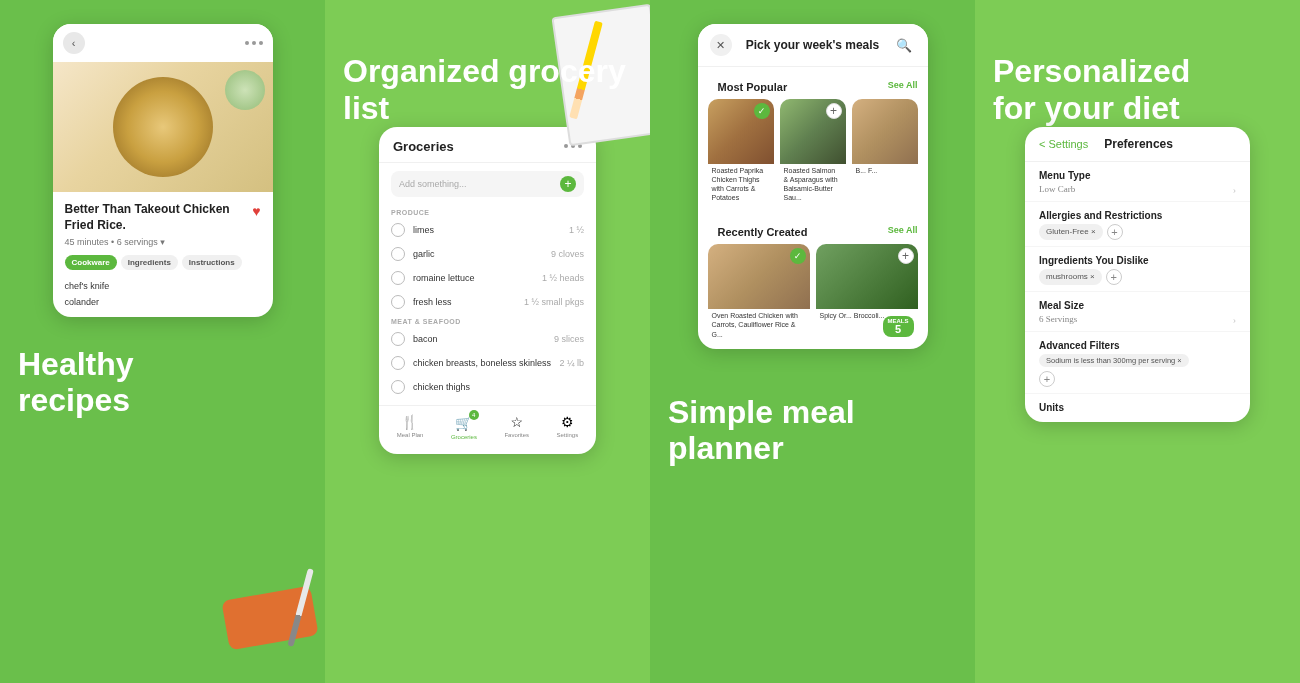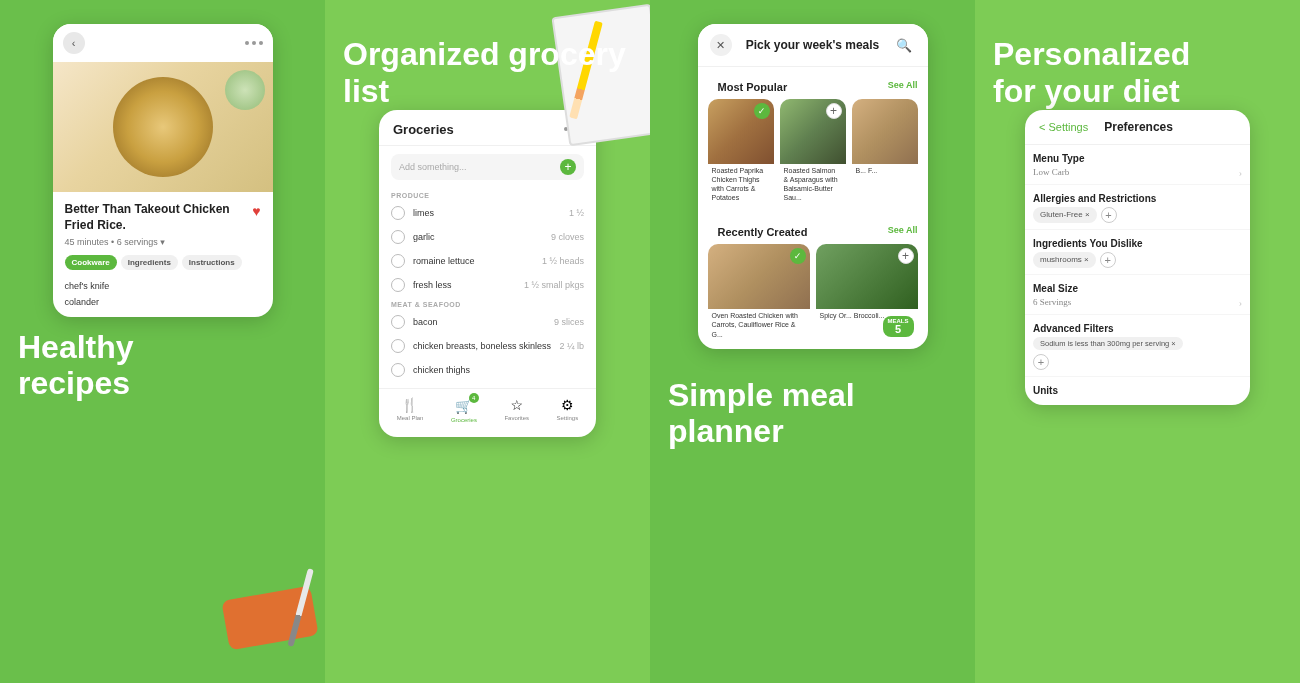--- a/index.html
+++ b/index.html
@@ -163,21 +163,21 @@
       font-size: 9px;
       color: #333;
       line-height: 1.8;
     }
 
     .panel-heading {
       font-size: 32px;
       font-weight: 800;
       color: #fff;
       line-height: 1.15;
-      margin-top: 12px;
+      margin-top: 29px;
       align-self: flex-start;
     }
 
     
     .panel2-bg-decor {
       position: absolute;
       top: 0;
       right: 0;
       width: 160px;
       height: 200px;
@@ -509,21 +509,21 @@
       font-weight: 500;
     }
 
     .pref-title-header {
       font-size: 12px;
       font-weight: 700;
       color: #222;
     }
 
     .pref-section {
-      padding: 8px 8px 6px;
+      padding: 8px 14px 6px;
       border-bottom: 1px solid #f5f5f5;
     }
 
     .pref-section-title {
       font-size: 10px;
       font-weight: 700;
       color: #222;
       margin-bottom: 3px;
     }
 

